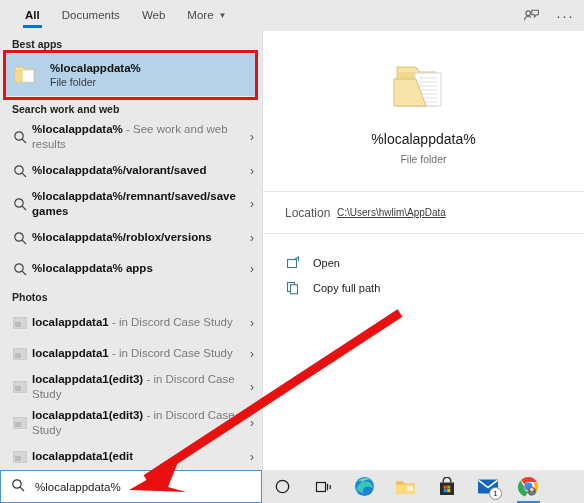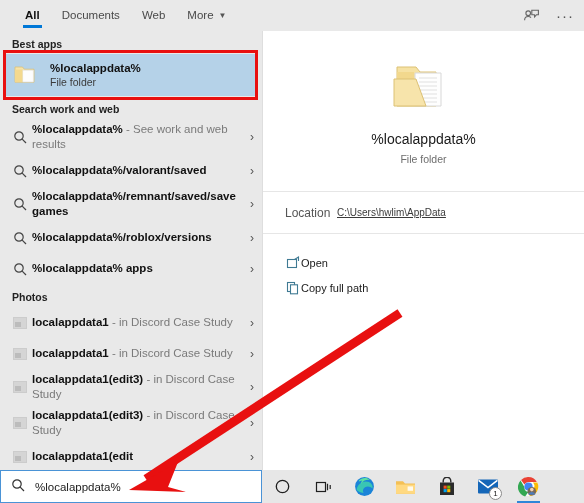--- a/index.html
+++ b/index.html
@@ -153,21 +153,21 @@
   }
   .meta-label { width: 52px; font-size: 12px; color: #555; }
   .meta-value {
     font-size: 10px; color: #3a3a3a;
     text-decoration: underline;
     cursor: pointer;
   }
 
   .actions { padding: 16px 22px 0; }
   .action {
-    display: flex; align-items: center; gap: 1px;
+    display: flex; align-items: center; gap: 13px;
     height: 25px;
     font-size: 11px; color: #1a1a1a;
   }
   .action .aicon { width: 15px; height: 15px; color: #3f7a93; display:flex; align-items:center; justify-content:center; }
 
   
   .taskbar {
     position: absolute; left: 0; bottom: 0;
     width: 584px; height: 33px;
     background: #e7e7e7;

